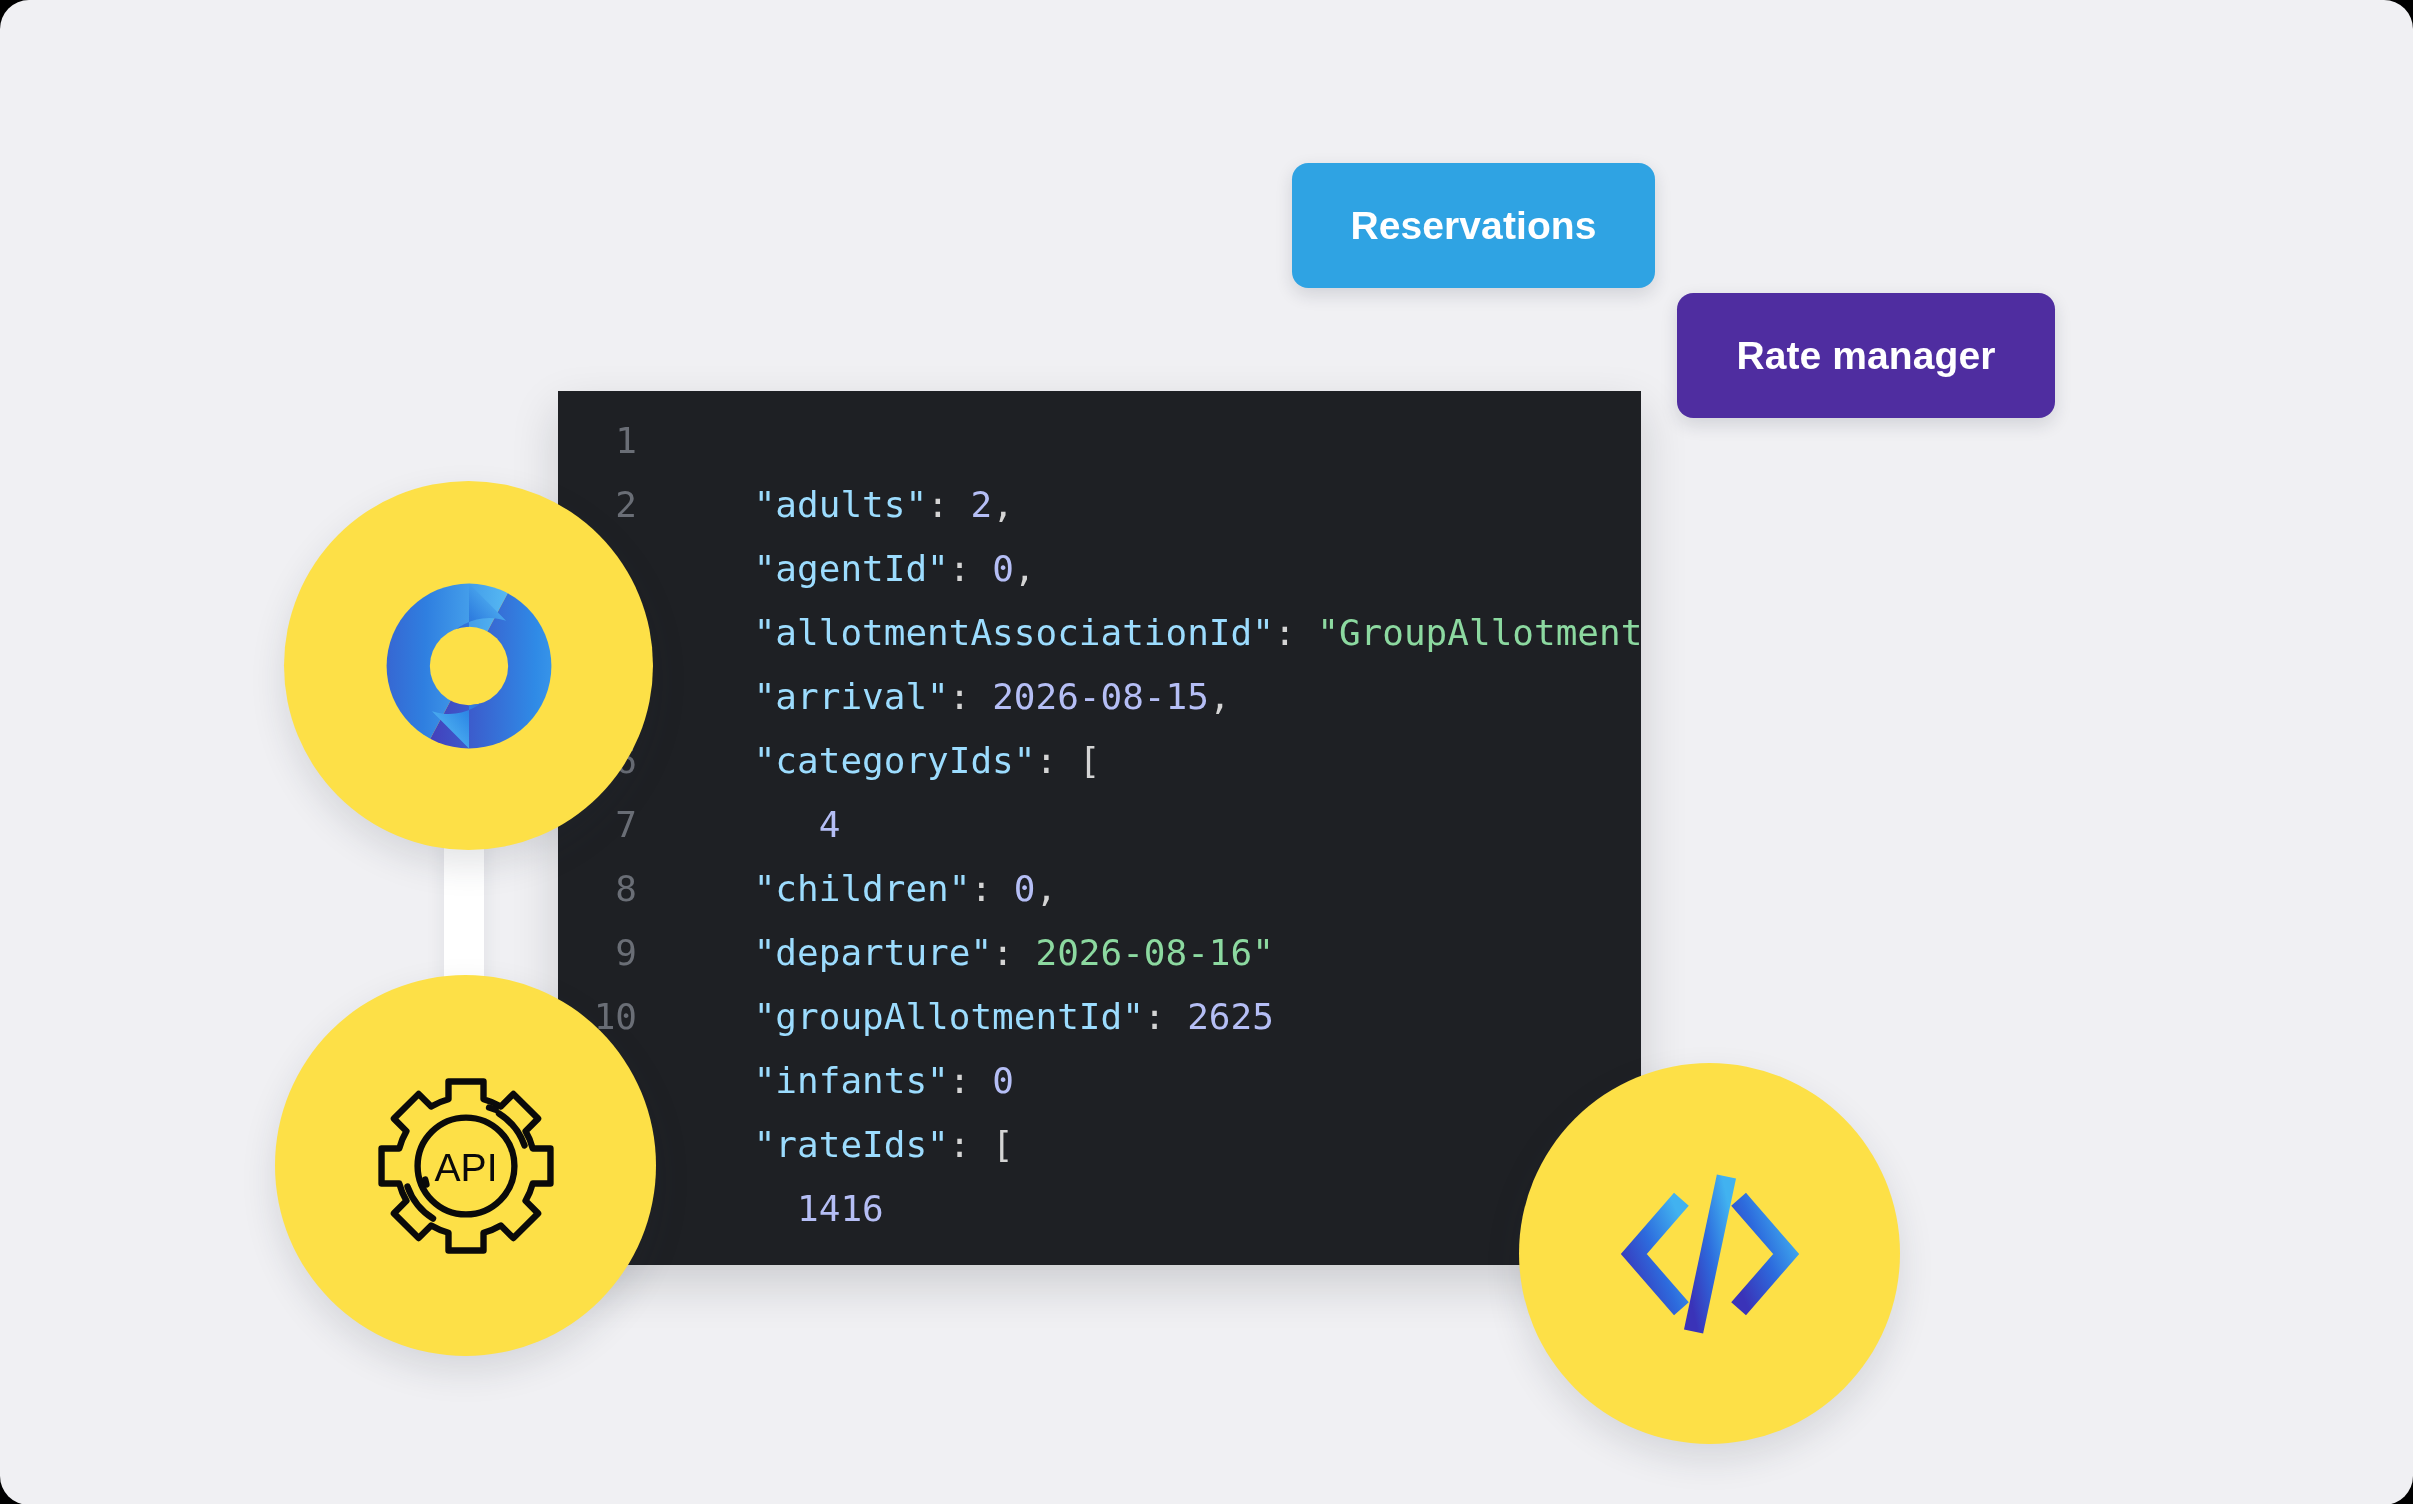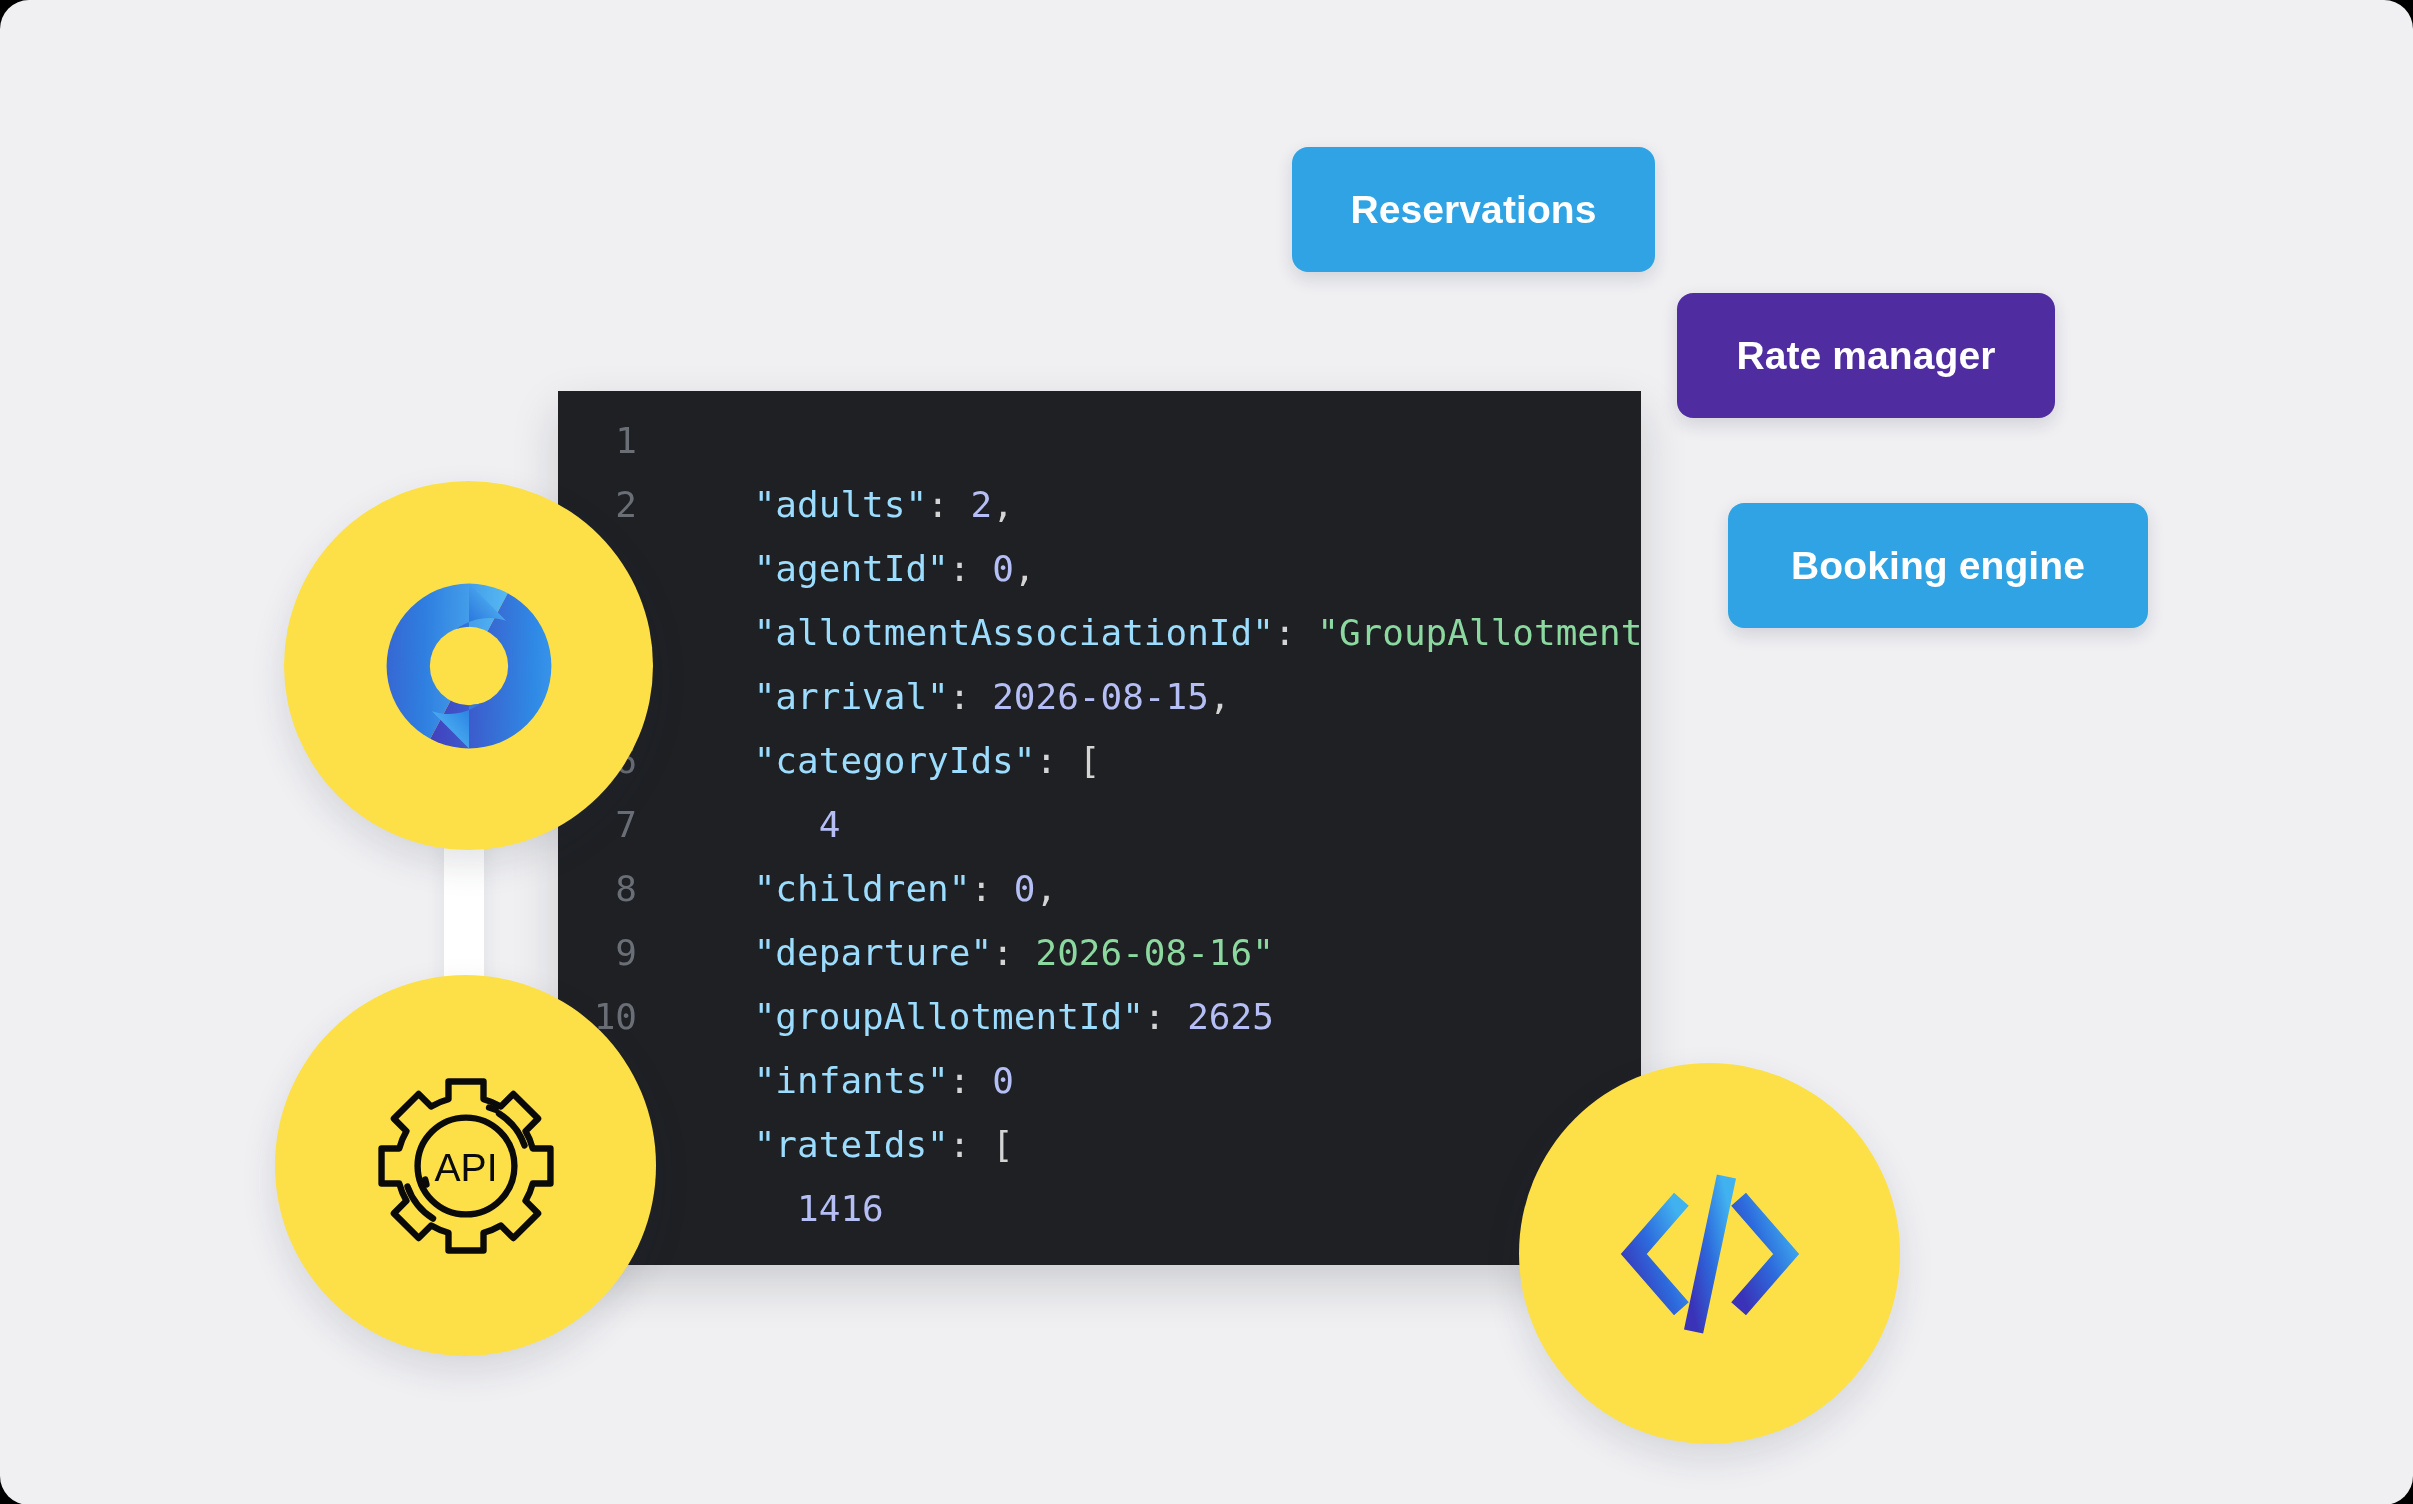--- a/index.html
+++ b/index.html
@@ -64,21 +64,21 @@
     align-items: center;
     justify-content: center;
     color: #FFFFFF;
     font-weight: bold;
     border-radius: 16.3px;
     box-shadow: 0 6.3px 17.5px rgba(30,34,56,0.14);
     letter-spacing: 0.1px;
     white-space: nowrap;
   }
   #badge-reservations {
-    left: 1292px; top: 147px;
+    left: 1292px; top: 163px;
     width: 363px; height: 125px;
     font-size: 39px;
   }
   #badge-rate-manager {
     left: 1677px; top: 293px;
     width: 378px; height: 125px;
     font-size: 39px;
   }
   #badge-booking-engine {
     left: 1728px; top: 503px;
@@ -122,23 +122,20 @@
   </div>
 
   <div class="badge" id="badge-reservations" style="background: rgb(47, 163, 227);">
     <span>Reservations</span>
   </div>
 
   <div class="badge" id="badge-rate-manager" style="background: rgb(79, 45, 160);">
     <span>Rate manager</span>
   </div>
 
-  <div class="badge" id="badge-booking-engine" style="background: rgb(47, 163, 227);">
-    <span>Booking engine</span>
-  </div>
 
   <div id="connector"></div>
 
   <div class="circle" id="circle-brand">
     <span>
       <svg width="206" height="206" viewBox="0 0 100 100">
         <defs>
           <linearGradient id="gBrandA" x1="0" y1="1" x2="1" y2="0">
             <stop offset="0%" stop-color="#4733B5"></stop>
             <stop offset="55%" stop-color="#2F7FE0"></stop>

